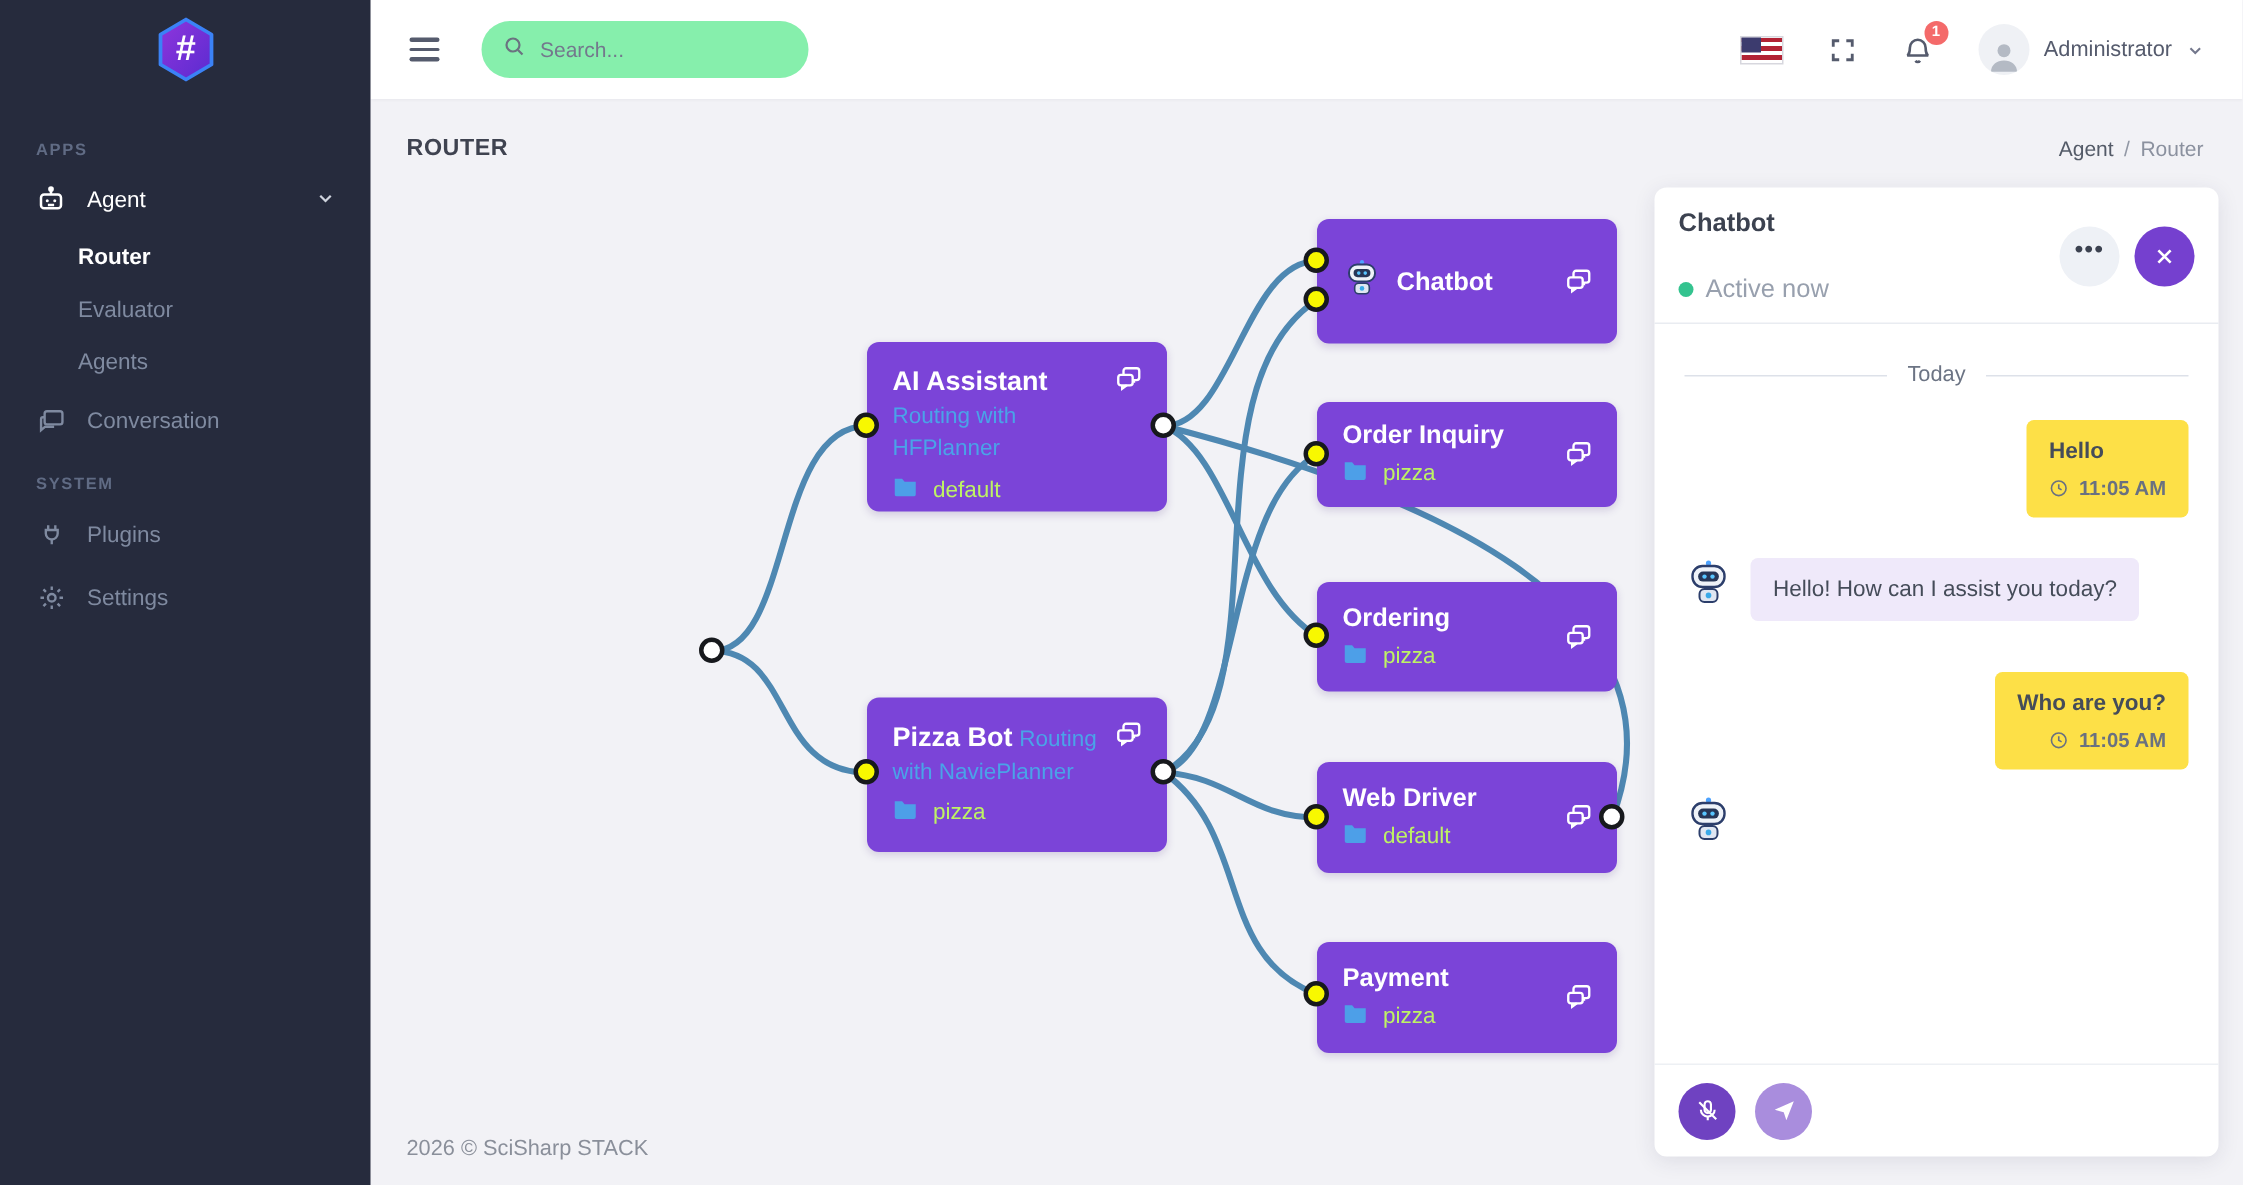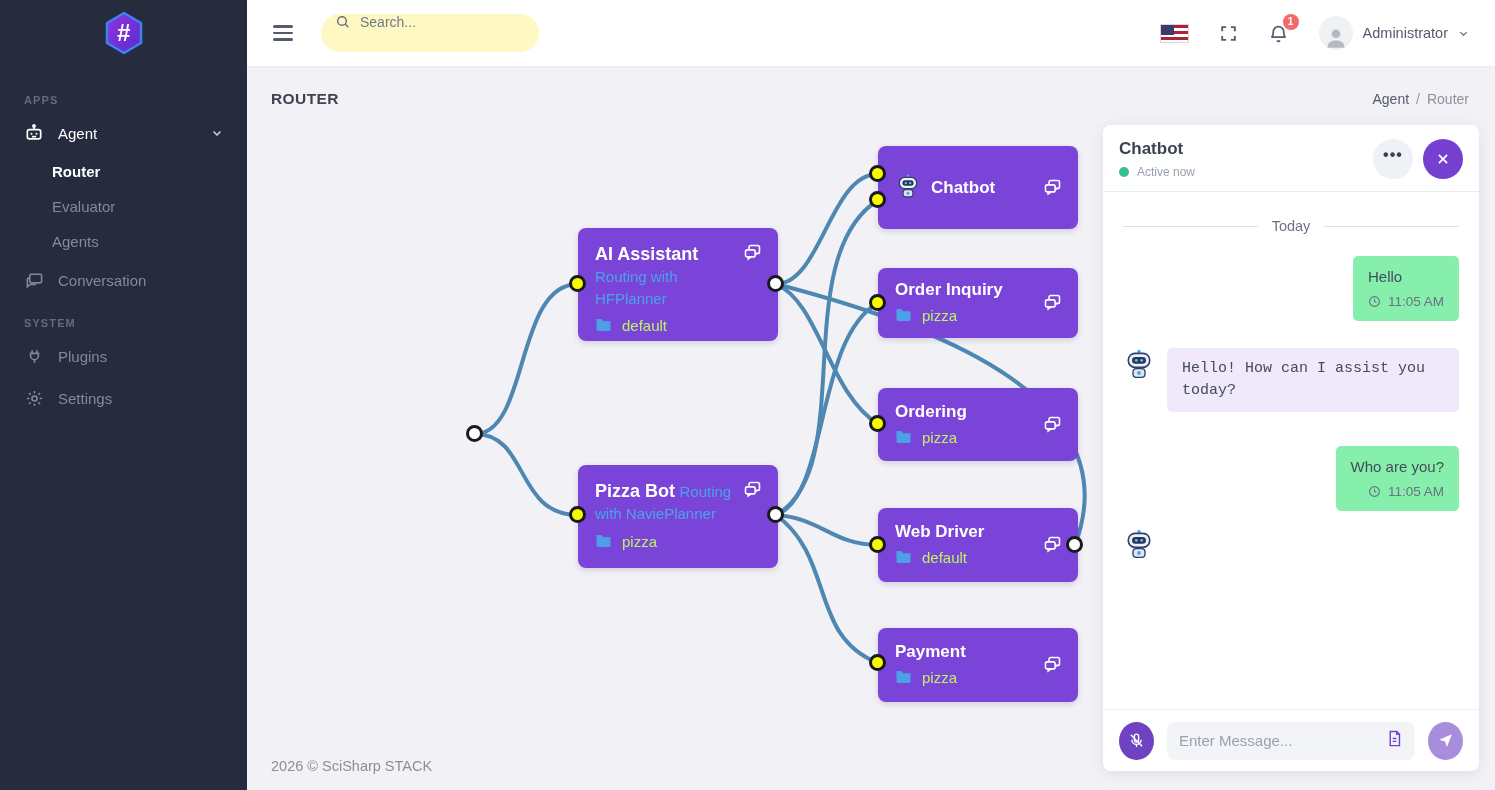--- a/index.html
+++ b/index.html
@@ -18,21 +18,21 @@
   .srow.active { color:#ffffff; }
   .ssection { padding:16px 24px 6px; font-size:11px; font-weight:bold; letter-spacing:1.1px; color:#606b84; }
   .ssub { padding:9px 24px 9px 52px; font-size:15px; color:#7f8aa0; cursor:pointer; }
   .ssub.active { color:#ffffff; font-weight:bold; }
   .schevron { margin-left:auto; }
 
   
   .topbar { position:absolute; left:247px; top:0; right:0; height:66px; background:#ffffff; display:flex; align-items:center; padding:0 26px; z-index:25; box-shadow:0 1px 2px rgba(30,30,60,.04); }
   .hamburger { width:20px; display:flex; flex-direction:column; gap:4px; cursor:pointer; }
   .hamburger i { display:block; height:2.6px; background:#555b6d; border-radius:2px; }
-  .searchpill { margin-left:28px; width:218px; height:38px; background:#fef9c3; border-radius:30px; display:flex; align-items:flex-start; padding:0 8px 0 14px; gap:9px; }
+  .searchpill { margin-left:28px; width:218px; height:38px; background:#86efac; border-radius:30px; display:flex; align-items:center; padding:0 8px 0 14px; gap:9px; }
   .searchpill input { border:0; outline:0; background:transparent; font-size:14px; color:#555b6d; width:150px; font-family:"Liberation Sans",sans-serif; }
   .searchpill input::placeholder { color:#74788d; }
   .tb-right { margin-left:auto; display:flex; align-items:center; gap:30px; }
   .flag { width:29px; height:19px; position:relative; cursor:pointer;
           background:repeating-linear-gradient(#b22234 0 3px, #fff 3px 6px); border:1px solid #d7d7de; }
   .flag::before { content:""; position:absolute; left:0; top:0; width:13px; height:10px; background:#3c3b6e; }
   .iconbtn { position:relative; cursor:pointer; display:flex; align-items:center; }
   .badge { position:absolute; top:-9px; right:-10px; min-width:16px; height:16px; border-radius:8px; background:#f46a6a; color:#fff; font-size:10px; display:flex; align-items:center; justify-content:center; padding:0 4px; font-weight:bold; }
   .userchip { display:flex; align-items:center; gap:10px; cursor:pointer; }
   .avatar { width:34px; height:34px; border-radius:50%; background:#eff1f5; display:flex; align-items:flex-end; justify-content:center; overflow:hidden; }
@@ -61,37 +61,37 @@
   .vcenter { align-items:center; }
   .titlerow { display:flex; align-items:center; gap:10px; }
 
   .port { position:absolute; width:17px; height:17px; border-radius:50%; border:3px solid #17191d; background:#fff; z-index:4; cursor:pointer; }
   .port.in { background:#f8f800; }
 
   
   .chat { position:absolute; left:856px; top:59px; width:376px; height:646px; background:#fff; border-radius:8px; box-shadow:0 3px 14px rgba(40,40,80,.10); z-index:10; display:flex; flex-direction:column; }
   .chat-head { display:flex; align-items:center; padding:14px 16px 12px; border-bottom:1px solid #e9ecf1; }
   .chat-title { font-size:17px; font-weight:bold; color:#3c4250; }
-  .chat-status { display:flex; align-items:center; gap:8px; margin-top:6px; font-size:12px; color:#98a0ae; }
+  .chat-status { display:flex; align-items:center; gap:8px; margin-top:24px; font-size:17px; color:#98a0ae; }
   .dot { width:10px; height:10px; border-radius:50%; background:#34c38f; }
   .chat-head-btns { margin-left:auto; display:flex; gap:10px; }
   .cbtn { width:40px; height:40px; border-radius:50%; display:flex; align-items:center; justify-content:center; cursor:pointer; border:0; }
   .cbtn.more { background:#eef1f6; color:#3c4250; font-size:16px; font-weight:bold; letter-spacing:1px; padding-bottom:8px; }
   .cbtn.close { background:#7540cf; color:#fff; font-size:15px; }
   .chat-body { flex:1; overflow:hidden; padding:0 20px; }
   .today { display:flex; align-items:center; gap:14px; margin-top:26px; color:#6c7484; font-size:14.5px; }
   .today::before,.today::after { content:""; flex:1; height:1px; background:#dde1e9; }
   .msg { display:flex; }
   .msg.user { justify-content:flex-end; }
   .bubble { border-radius:5px; padding:10px 15px; font-size:15px; color:#454c59; line-height:1.45; }
-  .bubble.gray { background:#86efac; }
+  .bubble.gray { background:#fde047;font-weight:bold; }
   .bubble.purple { background:#efe9fa; }
   .msg-time { display:flex; align-items:center; gap:7px; margin-top:4px; color:#6a7180; font-size:13.5px; }
   .bot-avatar { width:32px; height:32px; flex:0 0 32px; margin-right:12px; }
-  .m1 { margin-top:22px; } .m2 { margin-top:27px;font-family:Liberation Mono, monospace; } .m3 { margin-top:34px; } .m4 { margin-top:17px; }
+  .m1 { margin-top:22px; } .m2 { margin-top:27px; } .m3 { margin-top:34px; } .m4 { margin-top:17px; }
   .chat-input { border-top:1px solid #edf0f4; height:62px; display:flex; align-items:center; padding:0 16px; gap:13px; }
   .roundbtn { width:38px; height:38px; border-radius:50%; border:0; display:flex; align-items:center; justify-content:center; cursor:pointer; }
   .roundbtn.mic { background:#6f42c1; }
   .roundbtn.send { background:#a98ddd; }
   .msgpill { flex:1; height:38px; background:#f2f4f8; border-radius:8px; display:flex; align-items:center; padding:0 12px; gap:8px; }
   .msgpill input { flex:1; border:0; outline:0; background:transparent; font-size:15px; color:#495057; font-family:"Liberation Sans",sans-serif; }
   .msgpill input::placeholder { color:#9aa2b1; }
 
   .footer { position:absolute; left:24px; bottom:16px; font-size:14.5px; color:#8a8f9a; z-index:5; }
 </style>
@@ -487,29 +487,20 @@
         </div>
       </div>
 
       <div class="chat-input">
         <button class="roundbtn mic">
           <svg width="17" height="17" viewBox="0 0 24 24" fill="none" stroke="#fff" stroke-width="2">
               <rect x="9" y="3" width="6" height="11" rx="3"></rect>
               <path d="M5.5 11a6.5 6.5 0 0 0 13 0M12 17.5V21M4 4l16 16"></path>
             </svg>
         </button>
-        <div class="msgpill">
-          <input placeholder="Enter Message..." style="">
-          <span>
-            <svg width="17" height="17" viewBox="0 0 24 24" fill="none" stroke="#7540cf" stroke-width="2">
-                <path d="M6 2h9l4 4v16H6z"></path>
-                <path d="M15 2v4h4M9.5 12h5M9.5 16h5"></path>
-              </svg>
-          </span>
-        </div>
         <button class="roundbtn send">
           <svg width="17" height="17" viewBox="0 0 24 24" fill="#fff">
               <path d="M3 11l18-8-7 18-2.5-7.5L3 11z"></path>
             </svg>
         </button>
       </div>
     </section>
 
     <div class="footer">2026 © SciSharp STACK</div>
   </main>

